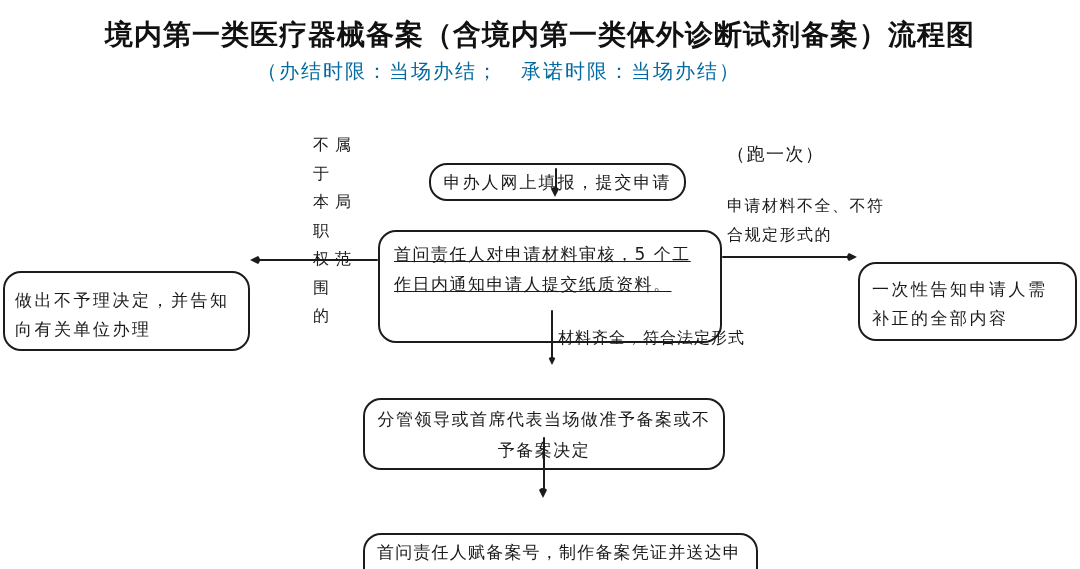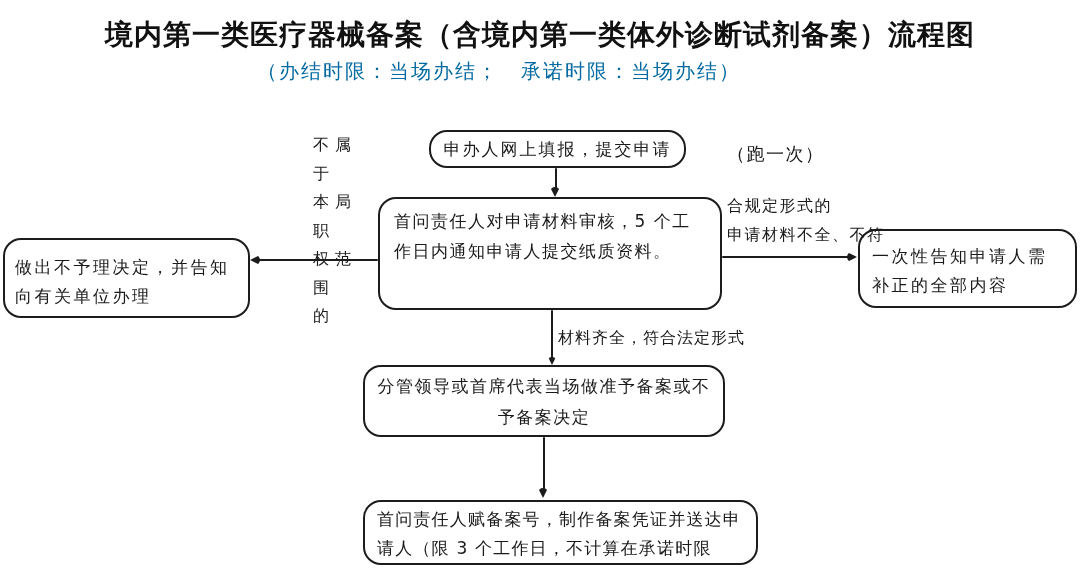--- a/index.html
+++ b/index.html
@@ -29,32 +29,34 @@
     font-size: 20px;
     letter-spacing: 2px;
     color: #0369a1;
   }
   .node {
     position: absolute;
     background: #ffffff;
     border: 2px solid #1c1c1c;
     font-size: 17px;
     color: #1a1a1a;
+    margin-top: 33px;
   }
   .node-apply {
     left: 429px; top: 130px; width: 257px; height: 38px;
     text-align: center;
     line-height: 34px;
     letter-spacing: 2px;
   }
   .node-review {
     left: 378px; top: 197px; width: 344px; height: 113px;
     padding: 7px 14px;
     line-height: 30px;
     letter-spacing: 1.5px;
+    text-decoration: underline;
   }
   .node-reject {
     left: 3px; top: 238px; width: 247px; height: 80px;
     padding: 13px 10px;
     line-height: 29px;
     letter-spacing: 2.5px;
   }
   .node-notify {
     left: 858px; top: 229px; width: 219px; height: 79px;
     padding: 11px 12px;
@@ -141,22 +143,22 @@
   <div class="node node-issue">首问责任人赋备案号，制作备案凭证并送达申请人（限 3 个工作日，不计算在承诺时限内）</div>
 
   <div class="note note-out-of-scope">
     <div class="jline">不属于</div>
     <div class="jline">本局职</div>
     <div class="jline">权范围</div>
     <div class="jline">的</div>
   </div>
   <div class="note note-run-once">（跑一次）</div>
   <div class="note note-incomplete">
+    <div>申请材料不全、不符</div>
     <div>合规定形式的</div>
-    <div>申请材料不全、不符</div>
   </div>
   <div class="note note-complete">材料齐全，符合法定形式</div>
 
   <div class="vline" style="left:555px; top:168px; height:21px;"></div>
   <div class="head-down" style="left:550px; top:187px;"></div>
 
   <div class="hline" style="left:258px; top:259px; width:120px;"></div>
   <div class="head-left" style="left:250px; top:255px;"></div>
 
   <div class="hline" style="left:722px; top:256px; width:127px;"></div>

